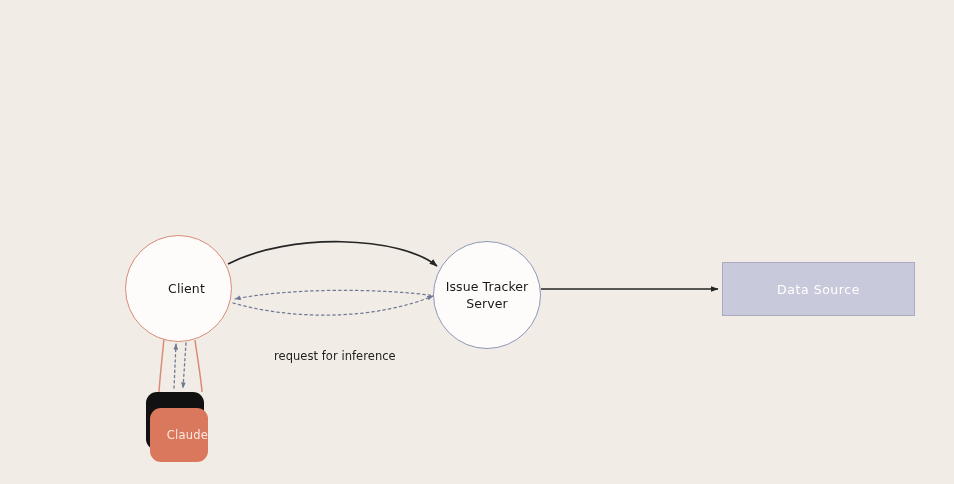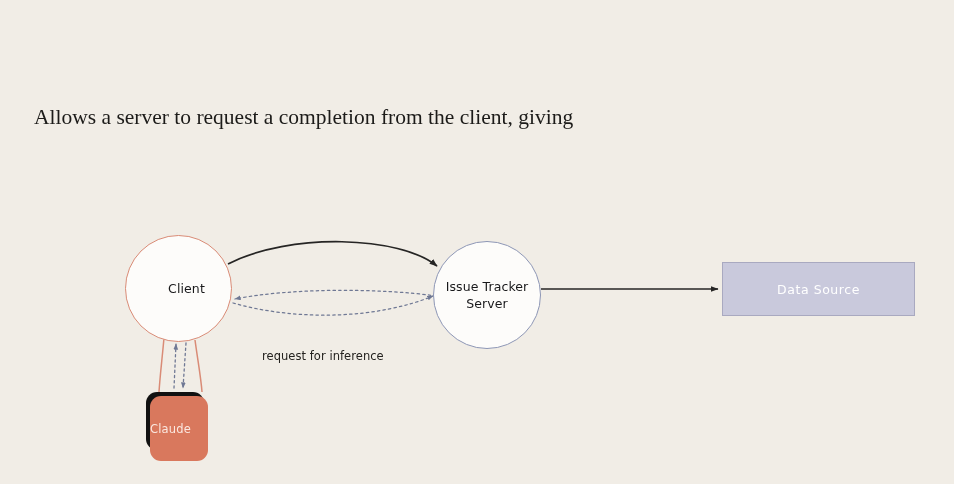--- a/index.html
+++ b/index.html
@@ -140,58 +140,57 @@
     left: 0;
     top: 0;
     width: 58px;
     height: 58px;
     border-radius: 11px;
     background: #111111;
   }
   #node-claude {
     position: absolute;
     left: 4px;
-    top: 4px;
+    top: 16px;
     width: 58px;
-    height: 65px;
+    height: 54px;
     border-radius: 11px;
     background: #d9785d;
     display: flex;
     align-items: center;
-    justify-content: flex-start;
+    justify-content: flex-end;
   }
   #node-claude .node-label {
     font-family: "DejaVu Sans", sans-serif;
     font-size: 11.5px;
     color: #fbe7df;
     letter-spacing: 0.2px;
   }
 
   
   .edge-label {
     position: absolute;
     font-family: "DejaVu Sans", sans-serif;
     font-size: 11.5px;
     color: #24221f;
     letter-spacing: 0.05px;
     white-space: nowrap;
   }
   #label-request-for-inference {
-    left: 262px;
+    left: 274px;
     top: 349px;
   }
 </style>
 </head>
 <body>
 
 <div id="slide">
 
 
   <p class="page-subtitle">
-    <span class="line">Allows a server to request a completion from the client, giving</span>
   </p>
 
   <div id="diagram">
 
     <svg width="954" height="484" viewBox="0 0 954 484">
       <defs>
         <marker id="arrow-dark" markerWidth="9" markerHeight="9" refX="7.4" refY="3" orient="auto" markerUnits="userSpaceOnUse">
           <path d="M0,0 L8,3 L0,6 z" fill="#262524"></path>
         </marker>
         <marker id="arrow-dotted" markerWidth="7" markerHeight="7" refX="5.6" refY="2.4" orient="auto" markerUnits="userSpaceOnUse">

